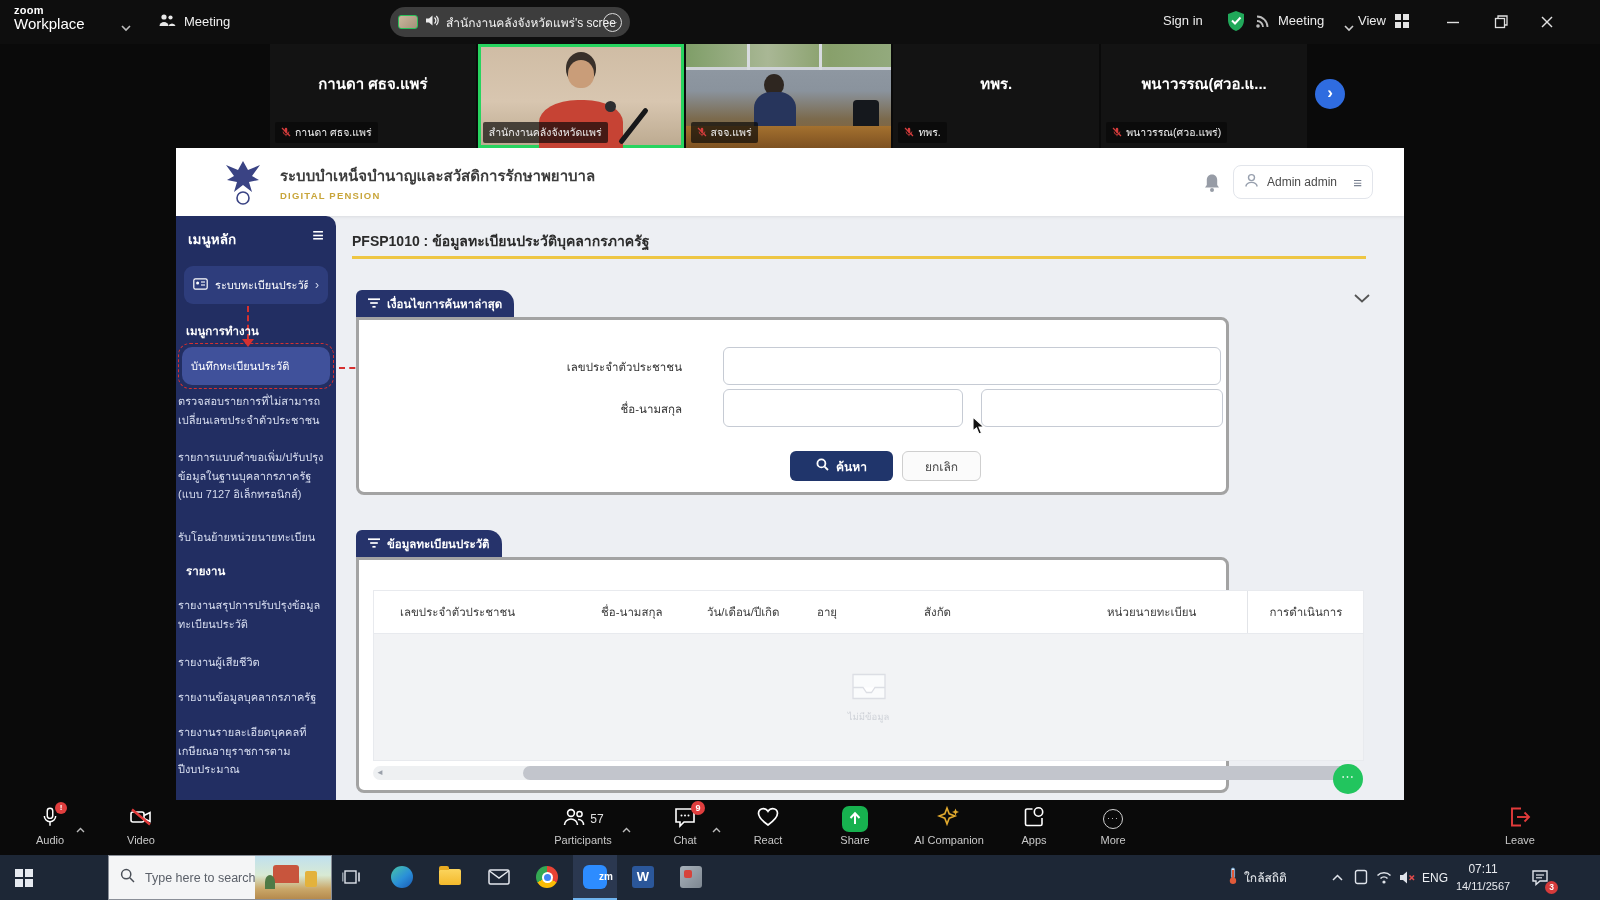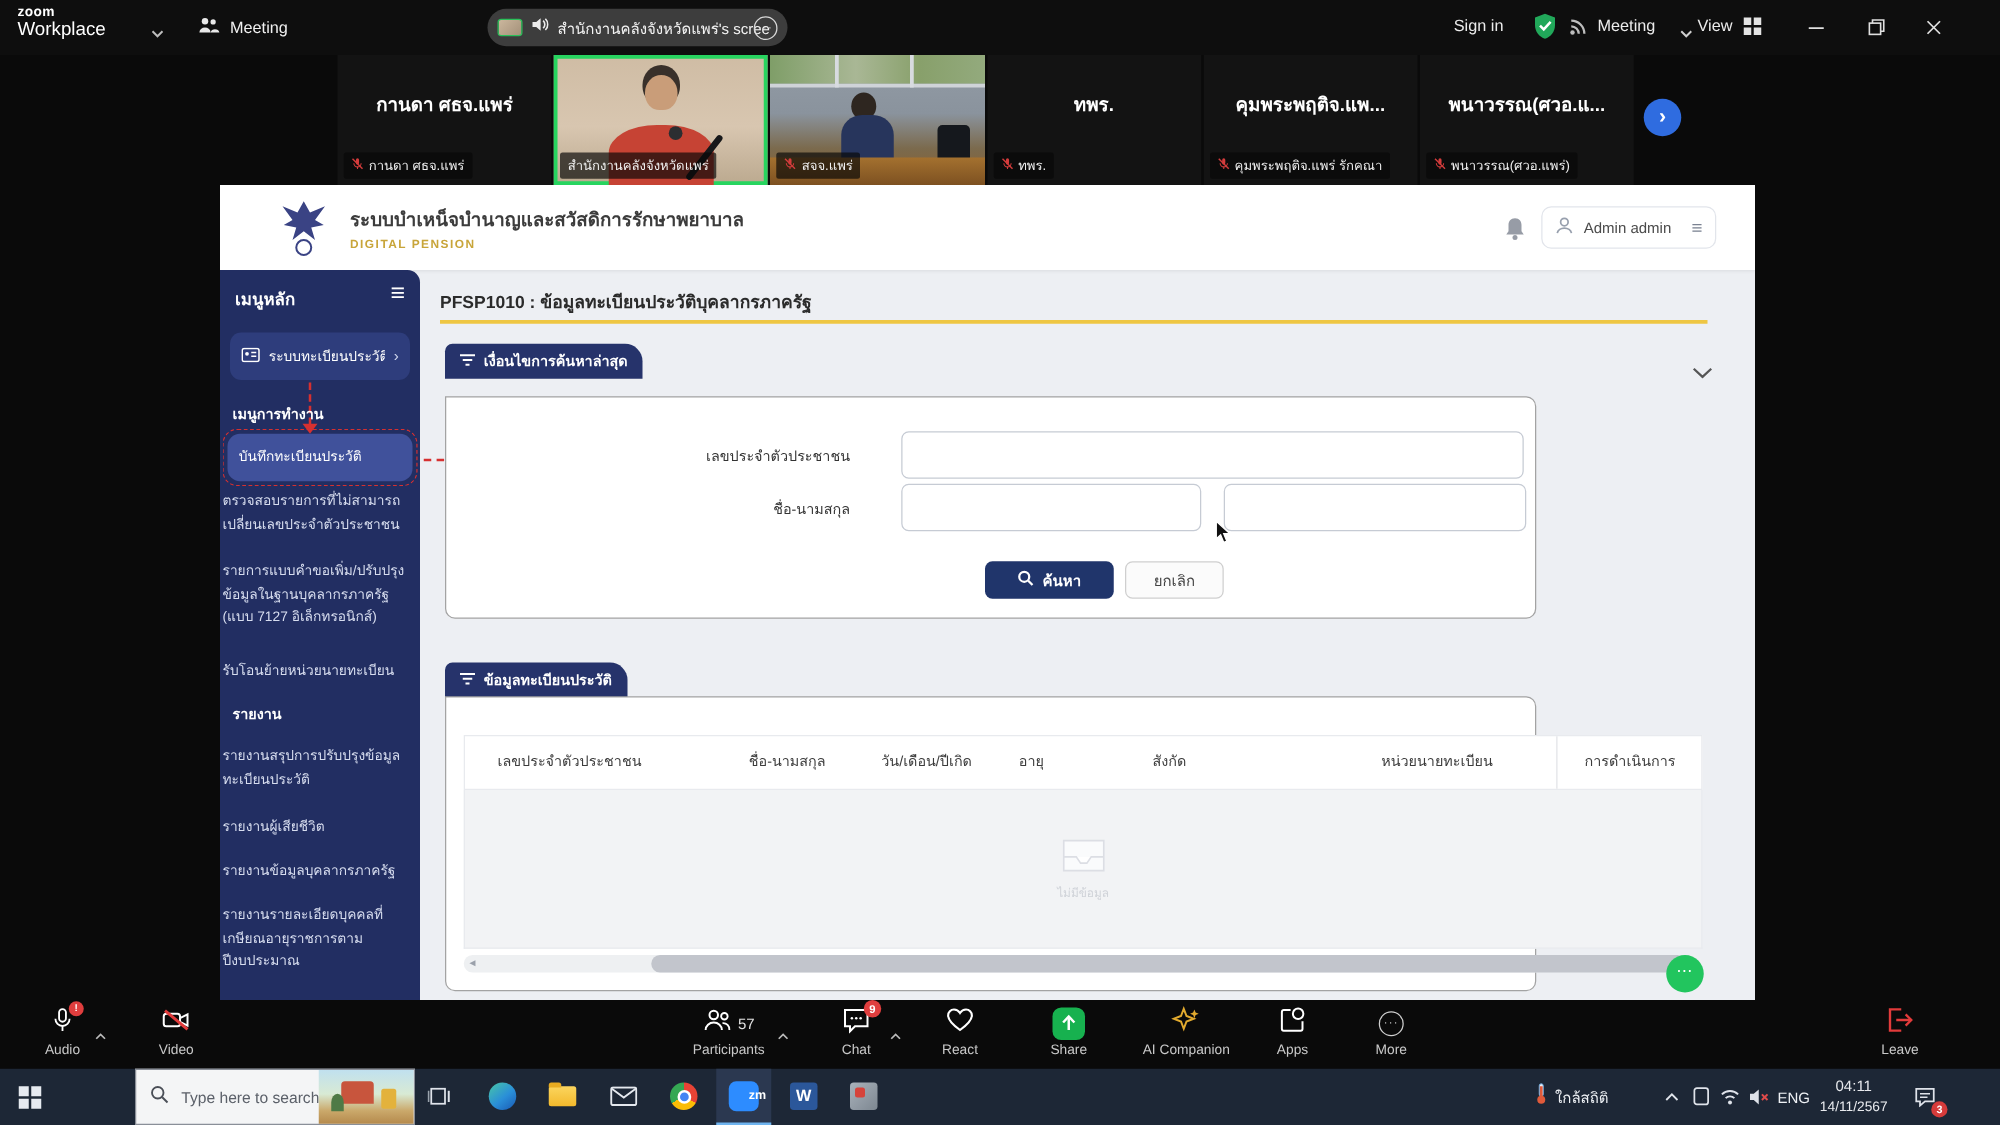--- a/index.html
+++ b/index.html
@@ -67,21 +67,21 @@
   .arrow-v-head { position:absolute; left:66px; top:123px; width:0; height:0; border-left:6px solid transparent; border-right:6px solid transparent; border-top:8px solid #d63030; }
   .arrow-h { position:absolute; left:163px; top:219px; width:78px; border-top:2px dashed #d63030; }
   .arrow-h-head { position:absolute; left:240px; top:213px; width:0; height:0; border-top:6px solid transparent; border-bottom:6px solid transparent; border-left:9px solid #d63030; }
 
   
   .main { position:absolute; left:160px; top:68px; width:1068px; height:584px; }
   .page-title { position:absolute; left:16px; top:14px; font-size:14px; font-weight:700; color:#2b2b2b; }
   .title-underline { position:absolute; left:16px; top:40px; width:1014px; height:3px; background:#eec643; }
   .collapse-chev { position:absolute; left:1018px; top:76px; }
   .panel-tab { position:absolute; height:28px; background:#26336b; border-radius:6px 14px 0 0; color:#fff; display:flex; align-items:center; gap:7px; padding:0 12px; font-size:11.5px; font-weight:700; }
-  .panel { position:absolute; left:20px; width:873px; background:#fff; border:1px solid #a3a3a3; border-radius:0 8px 8px 8px; }
+  .panel { position:absolute; left:20px; width:873px; background:#fff; border:3px solid #a3a3a3; border-radius:0 8px 8px 8px; }
   .f-label { position:absolute; left:0; width:344px; text-align:right; padding-right:21px; font-size:11.5px; color:#333; }
   .f-input { position:absolute; height:38px; background:#fff; border:1px solid #c6cbd4; border-radius:6px; font-size:12px; padding:0 10px; color:#333; outline:none; }
   .btn-search { position:absolute; left:431px; top:131px; width:103px; height:30px; background:#20356b; border:none; border-radius:6px; color:#fff; font-size:12px; font-weight:700; display:flex; align-items:center; justify-content:center; gap:7px; }
   .btn-cancel { position:absolute; left:543px; top:131px; width:79px; height:30px; background:#fbfbfb; border:1px solid #cfcfcf; border-radius:6px; color:#444; font-size:12px; }
   .thead { position:absolute; left:14px; top:30px; width:991px; height:44px; background:#fff; border:1px solid #e8eaee; }
   .th { position:absolute; top:0; height:42px; line-height:42px; font-size:11.5px; color:#3c3c3c; white-space:nowrap; }
   .th-sep { position:absolute; left:873px; top:0; width:1px; height:42px; background:#e2e4e8; }
   .tbody { position:absolute; left:14px; top:74px; width:991px; height:127px; background:#f2f3f5; border:1px solid #e8eaee; border-top:none; }
   .empty { position:absolute; left:50%; top:50%; transform:translate(-50%,-50%); text-align:center; }
   .empty .etext { font-size:9.5px; color:#cfd2d8; margin-top:3px; }
@@ -267,32 +267,20 @@
           <span><svg width="10" height="10" viewBox="0 0 12 12">
                 <rect x="4.5" y="0.8" width="3" height="6" rx="1.5" fill="#d43c3c"></rect>
                 <path d="M2.5 5.5 a3.5 3.5 0 0 0 7 0" stroke="#d43c3c" stroke-width="1" fill="none"></path>
                 <line x1="6" y1="9" x2="6" y2="11" stroke="#d43c3c" stroke-width="1"></line>
                 <line x1="1.2" y1="1.2" x2="10.8" y2="10.8" stroke="#d43c3c" stroke-width="1.4"></line>
               </svg></span>
           <span>ทพร.</span>
         </div>
       </div>
 
-      <div class="tile">
-        <div class="center-name">คุมพระพฤติจ.แพ...</div>
-        <div class="nametag">
-          <span><svg width="10" height="10" viewBox="0 0 12 12">
-                <rect x="4.5" y="0.8" width="3" height="6" rx="1.5" fill="#d43c3c"></rect>
-                <path d="M2.5 5.5 a3.5 3.5 0 0 0 7 0" stroke="#d43c3c" stroke-width="1" fill="none"></path>
-                <line x1="6" y1="9" x2="6" y2="11" stroke="#d43c3c" stroke-width="1"></line>
-                <line x1="1.2" y1="1.2" x2="10.8" y2="10.8" stroke="#d43c3c" stroke-width="1.4"></line>
-              </svg></span>
-          <span>คุมพระพฤติจ.แพร่ รักคณา</span>
-        </div>
-      </div>
 
       <div class="tile">
         <div class="center-name">พนาวรรณ(ศวอ.แ...</div>
         <div class="nametag">
           <span><svg width="10" height="10" viewBox="0 0 12 12">
                 <rect x="4.5" y="0.8" width="3" height="6" rx="1.5" fill="#d43c3c"></rect>
                 <path d="M2.5 5.5 a3.5 3.5 0 0 0 7 0" stroke="#d43c3c" stroke-width="1" fill="none"></path>
                 <line x1="6" y1="9" x2="6" y2="11" stroke="#d43c3c" stroke-width="1"></line>
                 <line x1="1.2" y1="1.2" x2="10.8" y2="10.8" stroke="#d43c3c" stroke-width="1.4"></line>
               </svg></span>
@@ -376,21 +364,21 @@
 
     <div class="main">
       <div class="page-title">PFSP1010 : ข้อมูลทะเบียนประวัติบุคลากรภาครัฐ</div>
       <div class="title-underline"></div>
       <span class="collapse-chev">
         <svg width="16" height="9">
             <polyline points="1,1 8,7.5 15,1" fill="none" stroke="#555" stroke-width="1.8"></polyline>
           </svg>
       </span>
 
-      <div class="panel-tab" style="left:20px; top:59px;">
+      <div class="panel-tab" style="left:20px; top:74px;">
         <span>
           <svg width="12" height="10">
               <line x1="0" y1="1.2" x2="12" y2="1.2" stroke="#fff" stroke-width="1.7"></line>
               <line x1="2.2" y1="5" x2="9.8" y2="5" stroke="#fff" stroke-width="1.7"></line>
               <line x1="4.4" y1="8.8" x2="7.6" y2="8.8" stroke="#fff" stroke-width="1.7"></line>
             </svg>
         </span>
         <span>เงื่อนไขการค้นหาล่าสุด</span>
       </div>
       <div class="panel" style="top:101px; height:178px;">
@@ -687,21 +675,21 @@
       <svg width="18" height="15" viewBox="0 0 18 15">
           <polygon points="1,5 4,5 8,1.5 8,13.5 4,10 1,10" fill="#dfe3ea"></polygon>
           <line x1="10.5" y1="5.5" x2="15" y2="10" stroke="#e04b4b" stroke-width="1.6"></line>
           <line x1="15" y1="5.5" x2="10.5" y2="10" stroke="#e04b4b" stroke-width="1.6"></line>
         </svg>
     </span>
     <div class="tray" style="left:1422px;">
       <span class="tray-txt">ENG</span>
     </div>
     <div class="clock">
-      <div class="t">04:11</div>
+      <div class="t">07:11</div>
       <div class="d">14/11/2567</div>
     </div>
     <span class="tb-ico" style="left:1528px;">
       <svg width="18" height="17" viewBox="0 0 18 17">
           <path d="M2 2 h14 v10 h-7 l-4 3.5 v-3.5 h-3 Z" fill="none" stroke="#dfe3ea" stroke-width="1.4"></path>
           <line x1="5" y1="6" x2="13" y2="6" stroke="#dfe3ea" stroke-width="1.2"></line>
           <line x1="5" y1="8.8" x2="11" y2="8.8" stroke="#dfe3ea" stroke-width="1.2"></line>
         </svg>
     </span>
     <span class="ac-badge">3</span>

